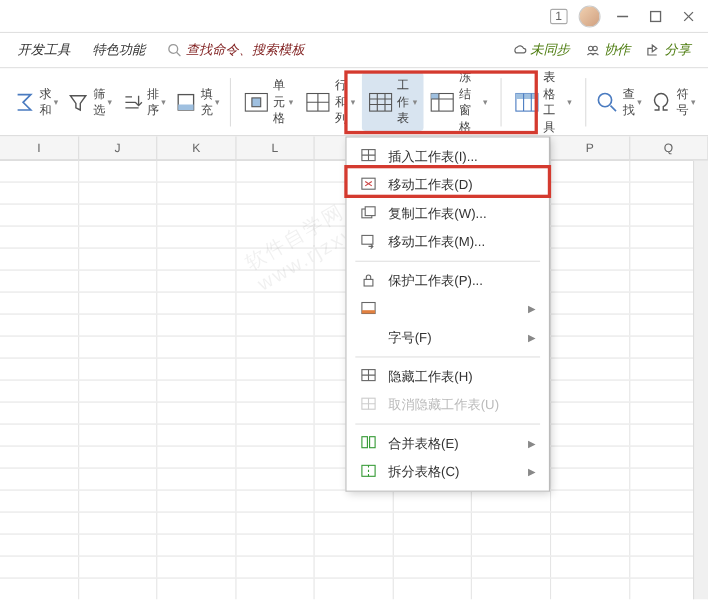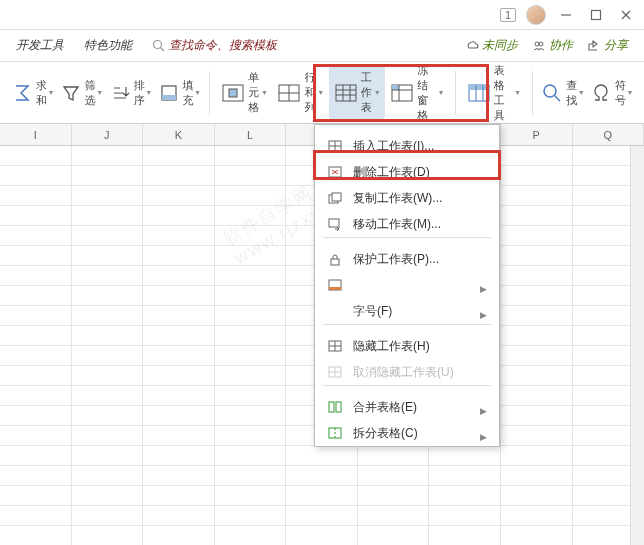--- a/index.html
+++ b/index.html
@@ -19,21 +19,21 @@
 .ribbon-icon{width:22px;height:22px;display:flex;align-items:center;justify-content:center;}
 .ribbon-label{font-size:11px;color:#444;display:flex;align-items:center;gap:2px;}
 .dd-arrow{font-size:8px;color:#888;}
 .ribbon-sep{width:1px;height:44px;background:#ddd;margin:0 6px;}
 .col-headers{height:22px;display:flex;border-bottom:1px solid #ccc;background:#f5f5f5;position:relative;}
 .col-h{width:72px;border-right:1px solid #ddd;display:flex;align-items:center;justify-content:center;color:#666;font-size:11px;}
 .grid{position:relative;}
 .row{height:20px;display:flex;border-bottom:1px solid #e5e5e5;}
 .cell{width:72px;border-right:1px solid #e5e5e5;}
 .dropdown{position:absolute;top:124px;left:314px;width:186px;background:#fff;border:1px solid #bbb;box-shadow:2px 2px 8px rgba(0,0,0,0.2);padding:4px 0;z-index:10;}
-.menu-item{height:26px;display:flex;align-items:flex-end;padding:0 12px;gap:10px;cursor:pointer;}
+.menu-item{height:26px;display:flex;align-items:center;padding:0 12px;gap:10px;cursor:pointer;}
 .menu-item.disabled{color:#bbb;cursor:default;}
 .menu-sep{height:1px;background:#e0e0e0;margin:4px 8px;}
 .menu-icon{width:16px;height:16px;display:flex;align-items:center;justify-content:center;color:#666;}
 .menu-item.disabled .menu-icon{color:#ccc;}
 .menu-arrow{margin-left:auto;font-size:9px;color:#888;}
 .highlight-box{position:absolute;border:3px solid #d43a2f;z-index:20;pointer-events:none;}
 .hb1{top:64px;left:313px;width:176px;height:58px;}
 .hb2{top:150px;left:313px;width:188px;height:30px;}
 svg{display:block;}
 .watermark{position:absolute;top:190px;left:220px;transform:rotate(-30deg);color:rgba(0,0,0,0.06);font-size:18px;pointer-events:none;z-index:5;letter-spacing:2px;}
@@ -487,21 +487,21 @@
     <span>插入工作表(I)...</span>
   </div>
   <div class="menu-item">
     <span class="menu-icon">
         <svg width="14" height="14">
           <rect x="1" y="1" width="12" height="10" fill="none" stroke="#666"></rect>
           <line x1="4" y1="4" x2="10" y2="8" stroke="#c44"></line>
           <line x1="10" y1="4" x2="4" y2="8" stroke="#c44"></line>
         </svg>
       </span>
-    <span>删除工作表(D)</span>
+    <span>移动工作表(D)</span>
   </div>
   <div class="menu-item">
     <span class="menu-icon">
         <svg width="14" height="14">
           <rect x="1" y="3" width="9" height="8" fill="none" stroke="#666"></rect>
           <rect x="4" y="1" width="9" height="8" fill="#fff" stroke="#666"></rect>
         </svg>
       </span>
     <span>复制工作表(W)...</span>
   </div>

